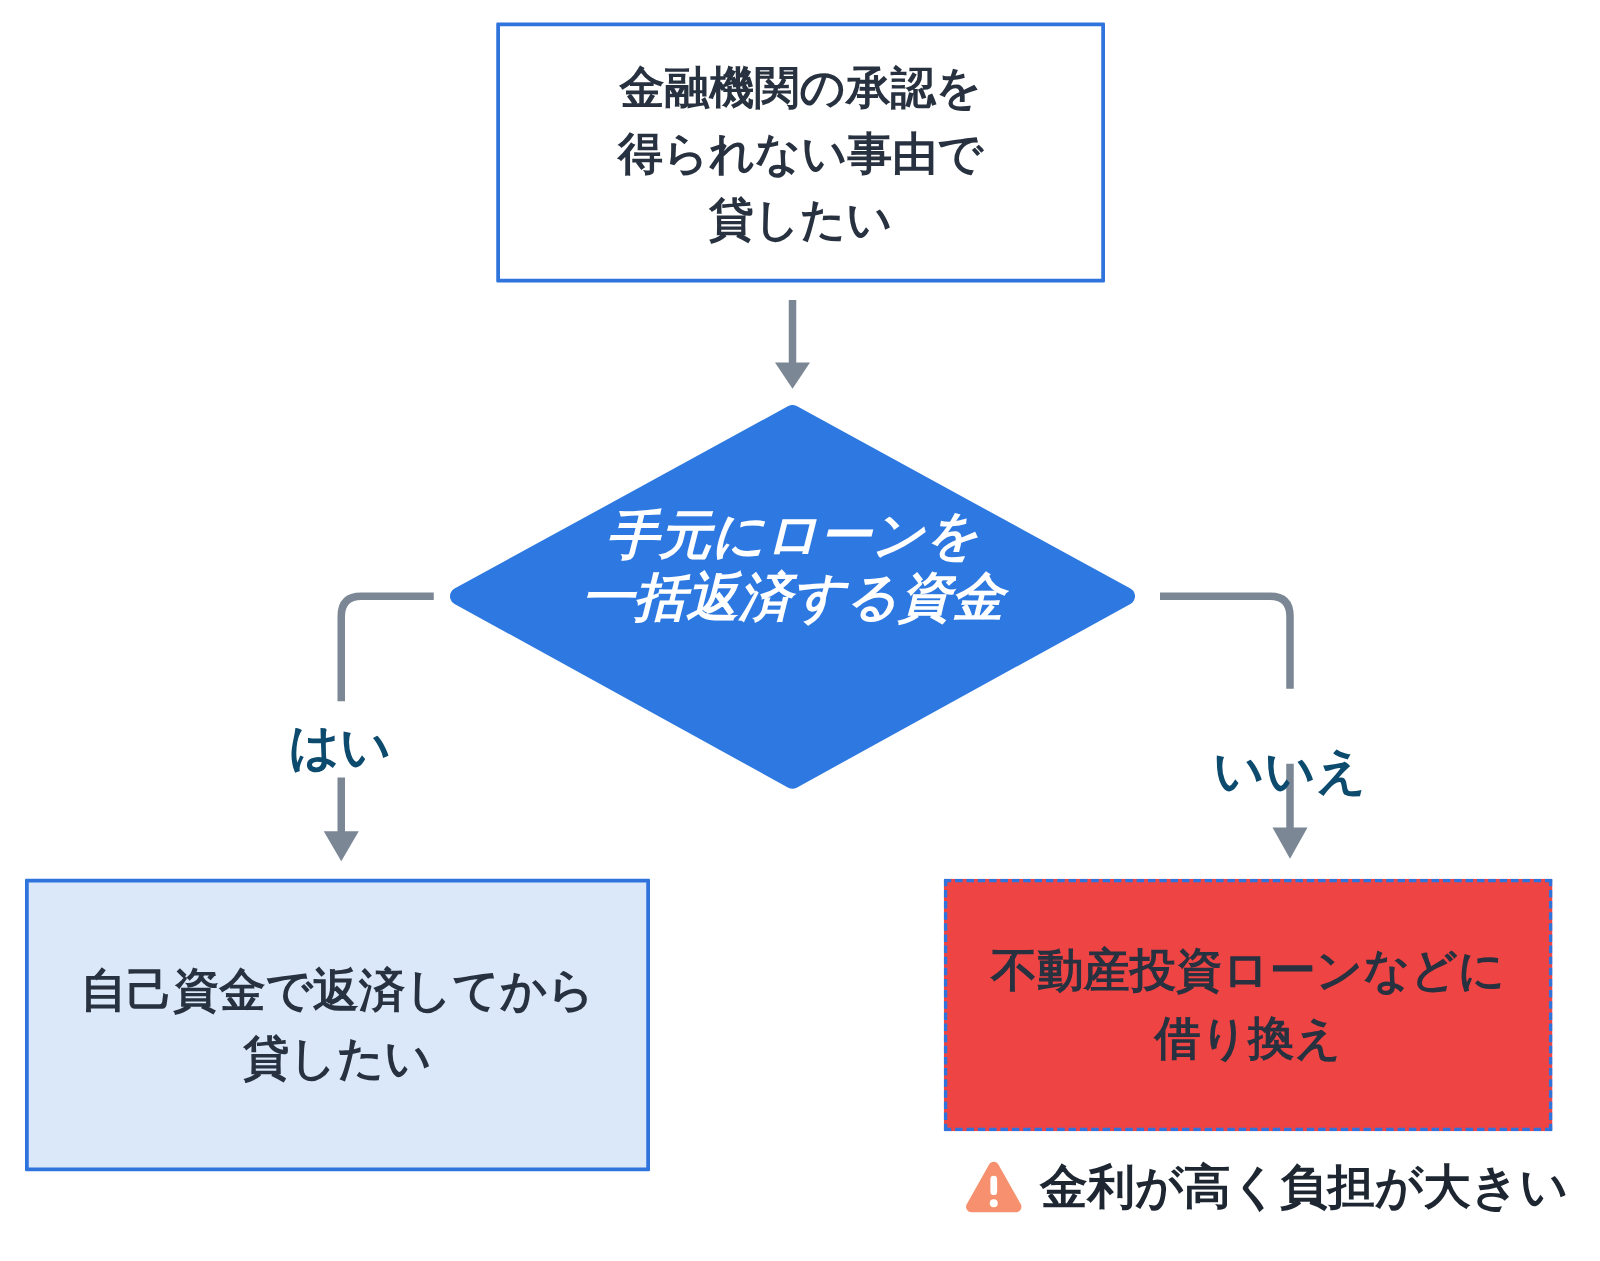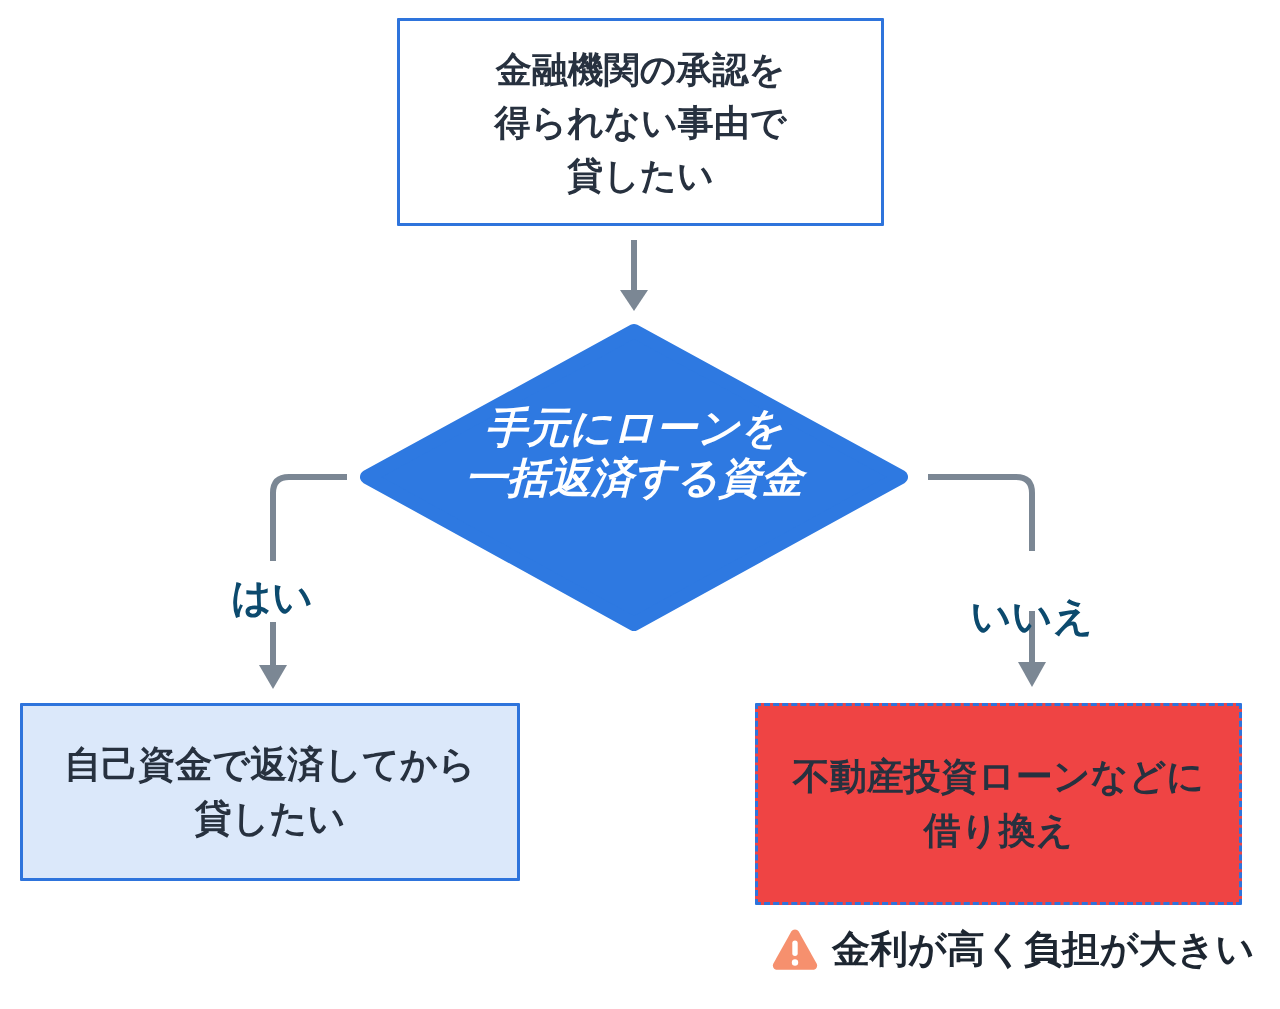--- a/index.html
+++ b/index.html
@@ -31,21 +31,21 @@
     color:var(--text-dark);
     border-radius:1px;
   }
   .node .line{font-size:36px;line-height:53px;white-space:nowrap;}
   .node-start{
     left:397px;top:18px;width:487px;height:208px;
     background:#fff;
     border:3px solid var(--blue-border);
   }
   .node-yes{
-    left:20px;top:703px;width:500px;height:178px;
+    left:20px;top:703px;width:500px;height:234px;
     background:var(--light-blue-fill);
     border:3px solid var(--blue-border);
   }
   .node-yes .line{font-size:37px;line-height:54px;}
   .node-no{
     left:755px;top:703px;width:487px;height:202px;
     background:#ef4444;
     border:3px dashed var(--blue-border);
   }
   .node-no .line{font-size:37px;line-height:54px;}

